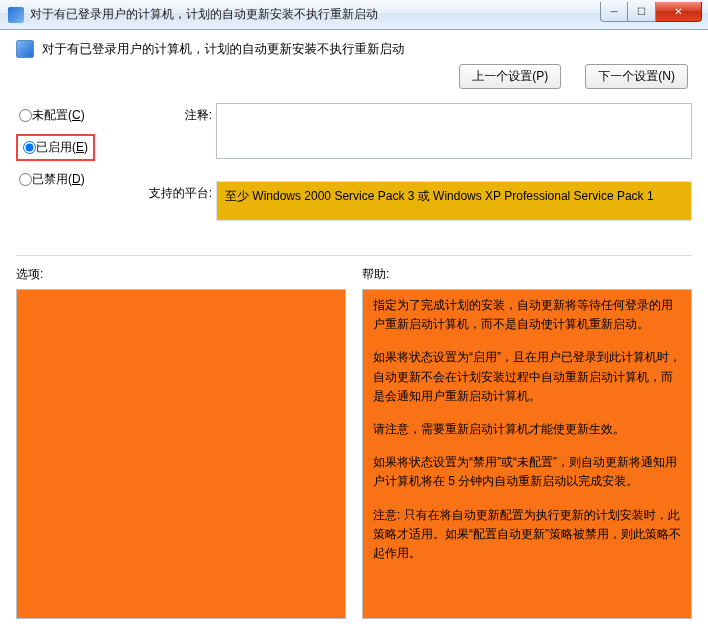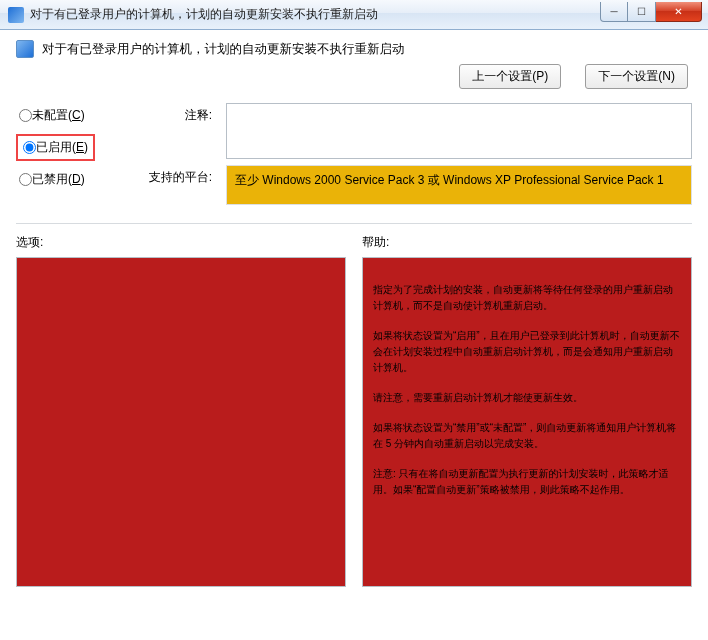--- a/index.html
+++ b/index.html
@@ -80,21 +80,21 @@
   .radio-item {
     display:flex; align-items:center; gap:0;
     padding:2px 3px;
     margin-bottom:8px;
     font-size:12px;
   }
   .radio-item input { margin:0; }
   .radio-item .underline { text-decoration:underline; }
   .red-box { border:2px solid #ef4444; padding:1px 2px; }
   .fields { flex:1 1 auto; }
-  .field-row { display:flex; gap:14px; margin-bottom:6px;}
+  .field-row { display:flex; gap:4px; margin-bottom:22px;}
   .field-label { width:74px; text-align:right; padding-top:4px;}
   textarea.comment {
     flex:1 1 auto; height:56px; resize:none;
     border:1px solid #b7bfc7; background:#fff;
     font:inherit; padding:4px;
   }
   .platform-box {
     flex:1 1 auto;
     border:1px solid #dcdfe3;
     background:#eab308;
@@ -106,25 +106,25 @@
     border:none; border-top:1px solid #d7dbdf;
     margin:12px 0 10px 0;
   }
   .lower {
     display:flex; gap:16px;
   }
   .col { flex:1 1 50%; display:flex; flex-direction:column;}
   .col .col-label { margin-bottom:6px;}
   .options-box, .help-box {
     border:1px solid #b7bfc7;
-    background:#b91c1c;
+    background:#f97316;
     height:330px;
     overflow:auto;
-    padding:24px 10px;
-    font-size:10px;
+    padding:6px 10px;
+    font-size:12px;
     line-height:1.6;
   }
   .help-box p { margin:0 0 14px 0;}
   .footer {
     display:flex; justify-content:flex-end; gap:10px;
     margin-top:12px;
   }
   .footer button.std { min-width:76px; }
   .red-wrap { display:inline-block; border:2px solid #e11; padding:1px; }
   .red-wrap button.std { min-width:74px; }

